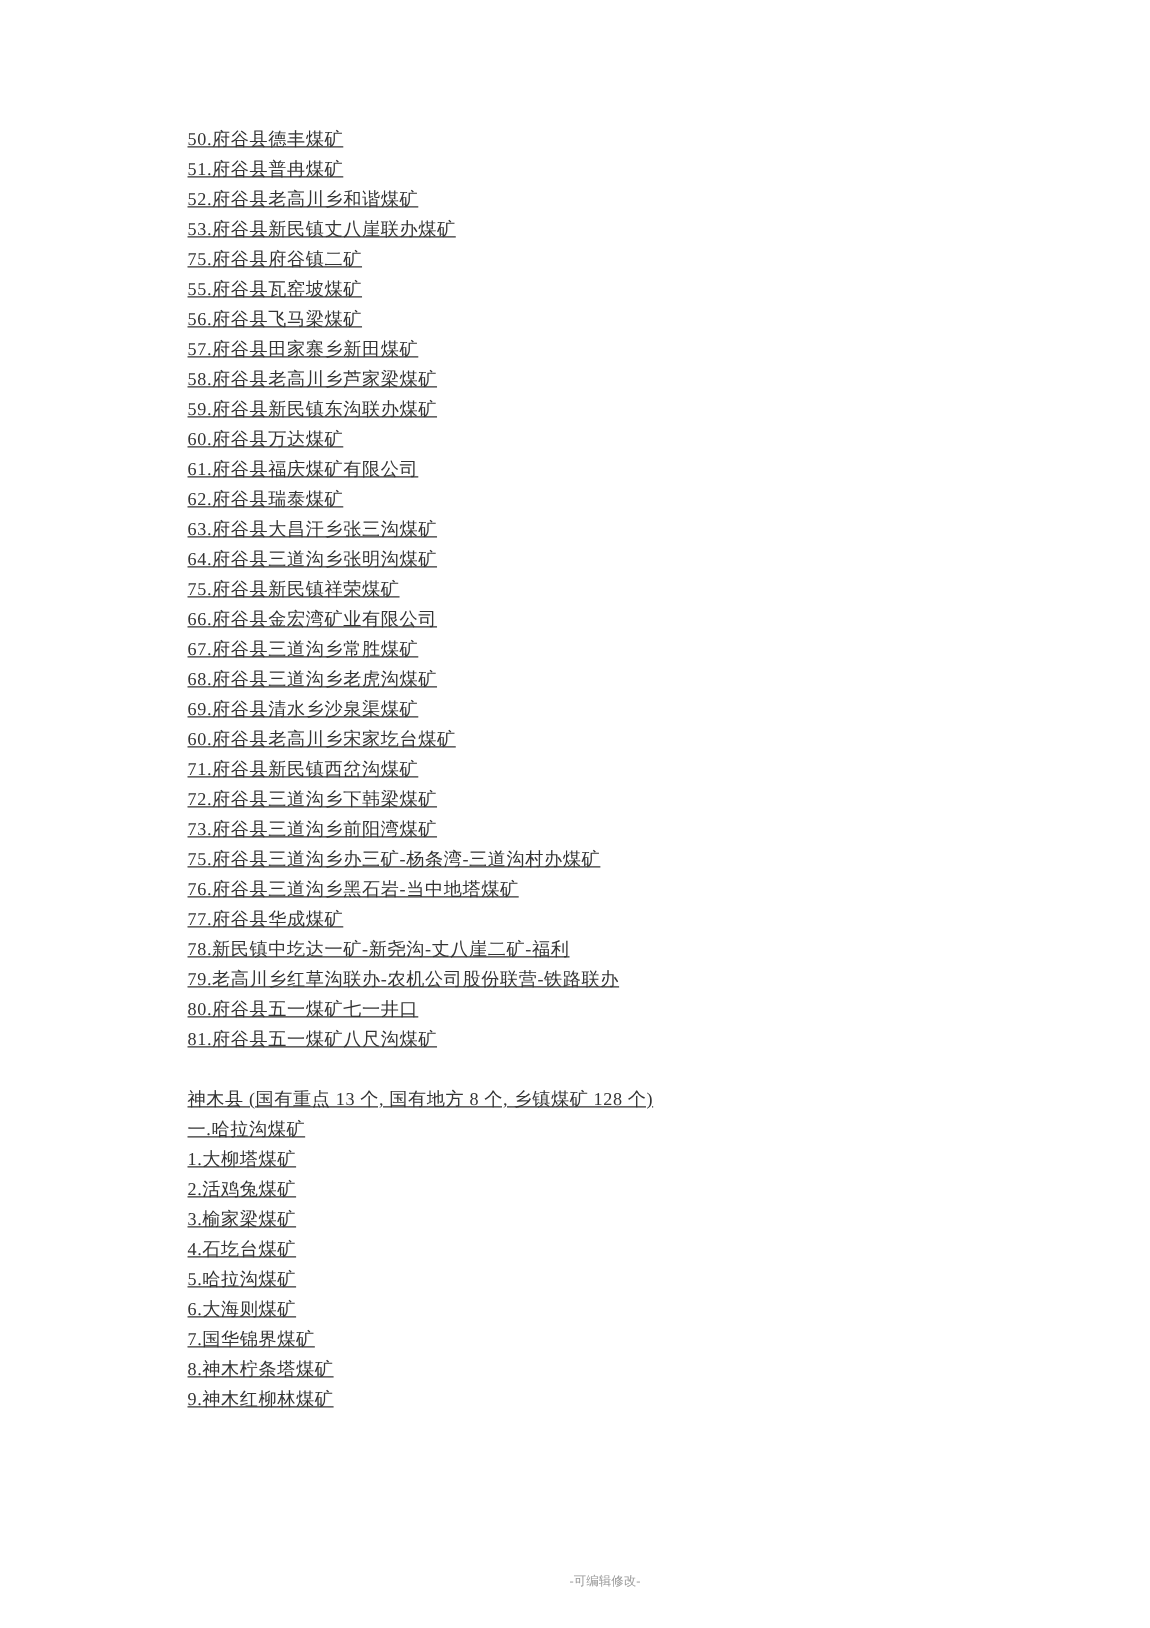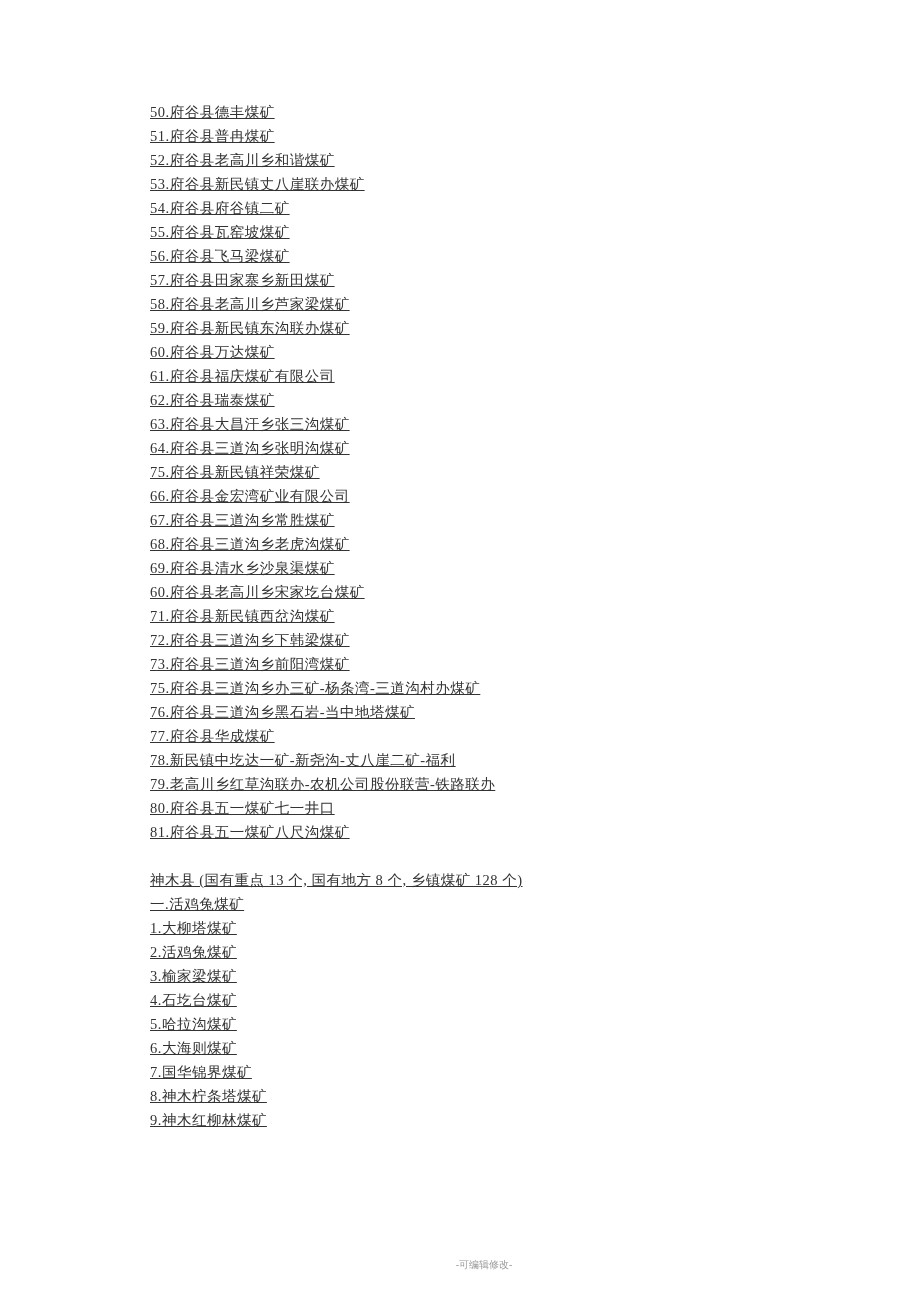--- a/index.html
+++ b/index.html
@@ -38,21 +38,21 @@
   </style>
 </head>
 <body>
 
 <div class="content">
   <div id="fugu-list">
       <div class="list-item">50.府谷县德丰煤矿</div>
       <div class="list-item">51.府谷县普冉煤矿</div>
       <div class="list-item">52.府谷县老高川乡和谐煤矿</div>
       <div class="list-item">53.府谷县新民镇丈八崖联办煤矿</div>
-      <div class="list-item">54.府谷县府谷镇二矿</div>
+      <div class="list-item">75.府谷县府谷镇二矿</div>
       <div class="list-item">55.府谷县瓦窑坡煤矿</div>
       <div class="list-item">56.府谷县飞马梁煤矿</div>
       <div class="list-item">57.府谷县田家寨乡新田煤矿</div>
       <div class="list-item">58.府谷县老高川乡芦家梁煤矿</div>
       <div class="list-item">59.府谷县新民镇东沟联办煤矿</div>
       <div class="list-item">60.府谷县万达煤矿</div>
       <div class="list-item">61.府谷县福庆煤矿有限公司</div>
       <div class="list-item">62.府谷县瑞泰煤矿</div>
       <div class="list-item">63.府谷县大昌汗乡张三沟煤矿</div>
       <div class="list-item">64.府谷县三道沟乡张明沟煤矿</div>
@@ -68,21 +68,21 @@
       <div class="list-item">75.府谷县三道沟乡办三矿-杨条湾-三道沟村办煤矿</div>
       <div class="list-item">76.府谷县三道沟乡黑石岩-当中地塔煤矿</div>
       <div class="list-item">77.府谷县华成煤矿</div>
       <div class="list-item">78.新民镇中圪达一矿-新尧沟-丈八崖二矿-福利</div>
       <div class="list-item">79.老高川乡红草沟联办-农机公司股份联营-铁路联办</div>
       <div class="list-item">80.府谷县五一煤矿七一井口</div>
       <div class="list-item">81.府谷县五一煤矿八尺沟煤矿</div>
     </div>
   <div class="section-break"></div>
   <div class="list-item">神木县 (国有重点 13 个, 国有地方 8 个, 乡镇煤矿 128 个)</div>
-  <div class="list-item">一.活鸡兔煤矿</div>
+  <div class="list-item">一.哈拉沟煤矿</div>
   <div id="shenmu-list">
       <div class="list-item">1.大柳塔煤矿</div>
       <div class="list-item">2.活鸡兔煤矿</div>
       <div class="list-item">3.榆家梁煤矿</div>
       <div class="list-item">4.石圪台煤矿</div>
       <div class="list-item">5.哈拉沟煤矿</div>
       <div class="list-item">6.大海则煤矿</div>
       <div class="list-item">7.国华锦界煤矿</div>
       <div class="list-item">8.神木柠条塔煤矿</div>
       <div class="list-item">9.神木红柳林煤矿</div>

